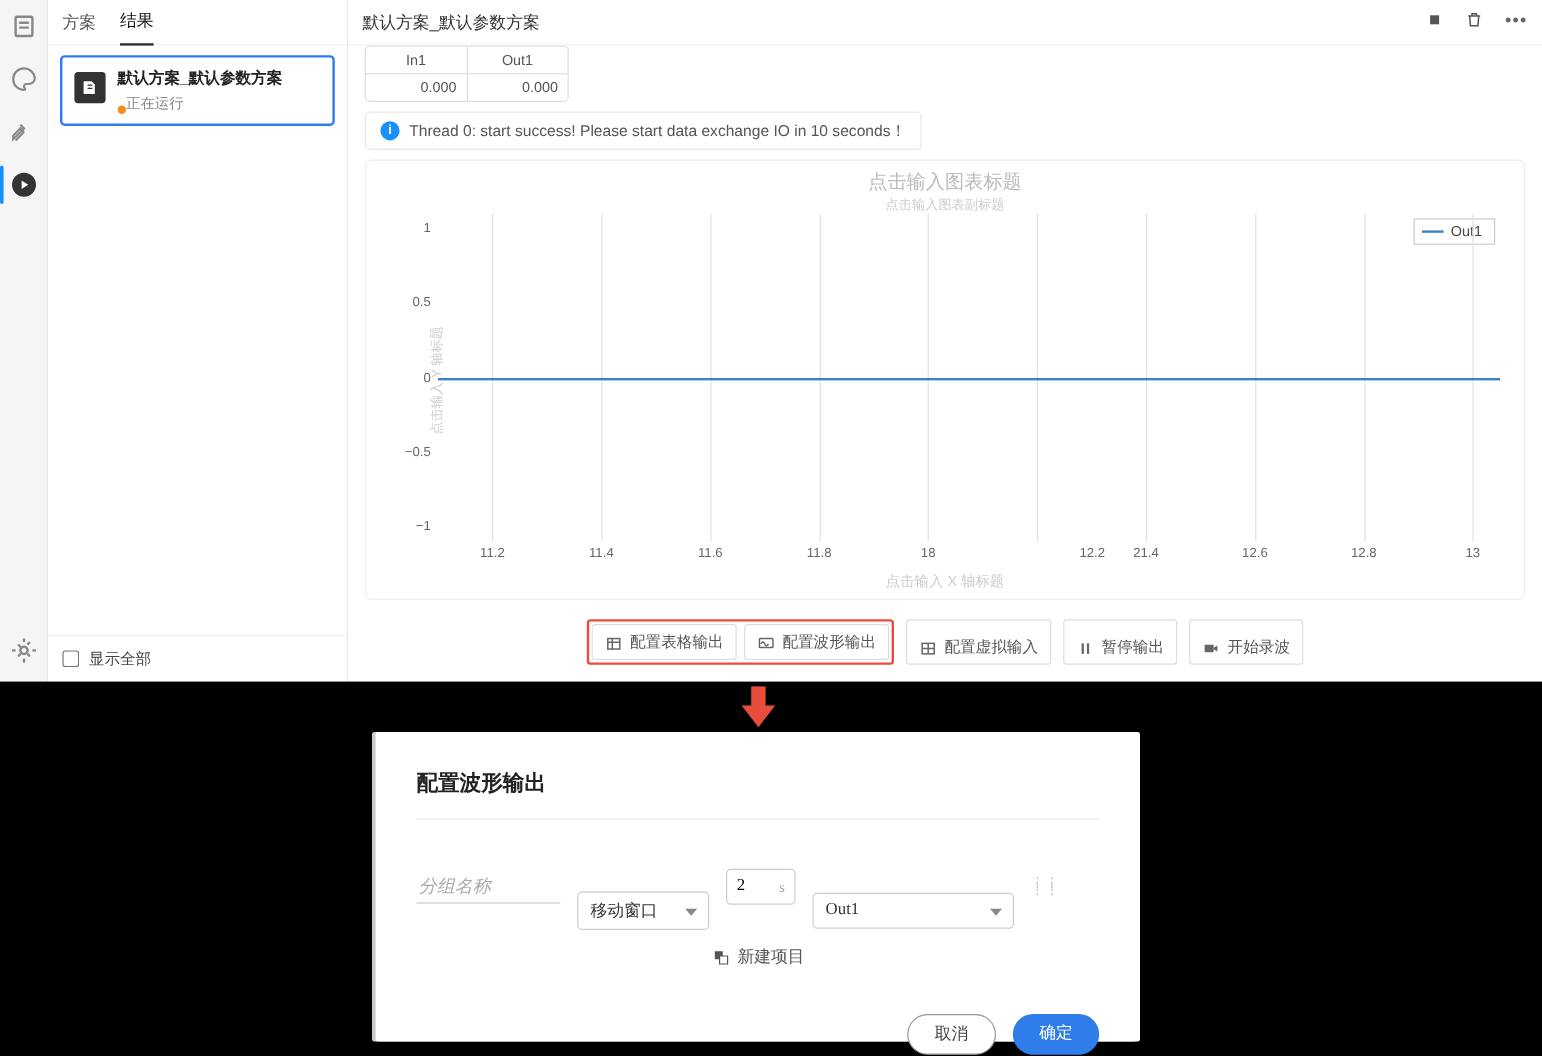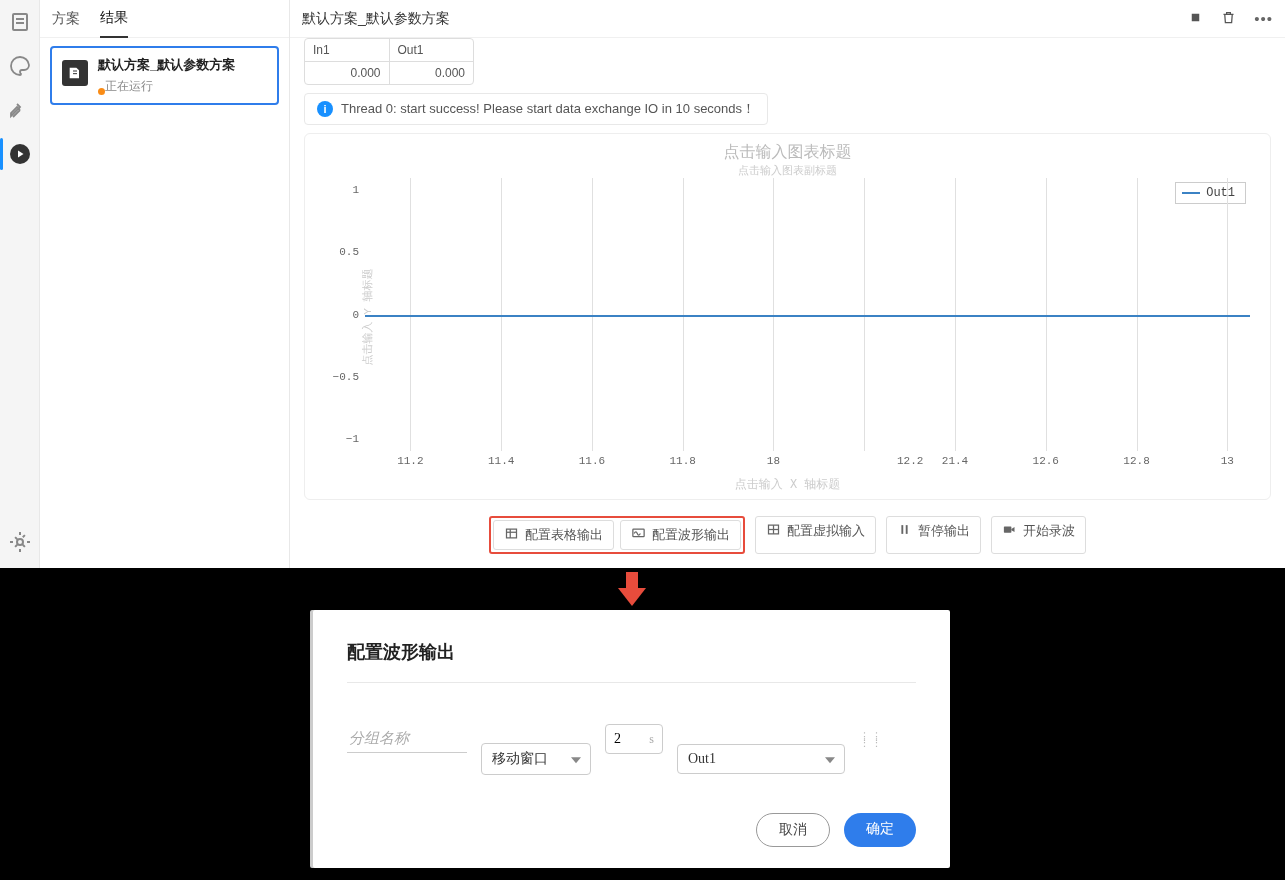--- a/index.html
+++ b/index.html
@@ -29,43 +29,43 @@
     .main { flex:1; display:flex; flex-direction:column; }
     .header { height:38px; display:flex; align-items:center; justify-content:space-between; padding:0 12px; border-bottom:1px solid #f0f0f0; }
     .header-title { font-size:14px; color:#333;}
     .header-actions { display:flex; gap:18px; color:#666;}
     .header-actions span { cursor:pointer; font-size:15px;}
     
     .content { padding: 0 14px 8px; overflow:auto; flex:1; display:flex; flex-direction:column; gap:8px;}
     
     .small-table { border:1px solid #ddd; border-radius:4px; width:170px; font-size:12px; }
     .small-table .row { display:flex; }
-    .small-table .cell { flex:1; padding:4px 8px; border-right:1px solid #ddd; text-align:left; color:#555;}
+    .small-table .cell { flex:1; padding:4px 8px; border-right:1px solid #ddd; text-align:center; color:#555;}
     .small-table .cell:last-child { border-right:none;}
     .small-table .row:first-child { border-bottom:1px solid #ddd; font-weight:500; }
     .small-table .row:last-child .cell { text-align:right; }
     
     .alert { display:inline-flex; align-items:center; gap:8px; background:#fff; border:1px solid #e8e8e8; border-radius:4px; padding:6px 12px; font-size:13px; color:#555;}
     .alert-icon { width:16px; height:16px; border-radius:50%; background:#1890ff; color:#fff; display:flex; align-items:center; justify-content:center; font-size:11px; font-weight:bold;}
     
-    .chart-box { border:1px solid #eee; border-radius:6px; height:398px; position:relative; background:#fff;font-family:Liberation Mono, monospace; }
+    .chart-box { border:1px solid #eee; border-radius:6px; height:398px; position:relative; background:#fff; }
     .chart-title { text-align:center; font-size:16px; color:#bbb; padding-top:8px;}
     .chart-subtitle { text-align:center; font-size:11px; color:#ccc;}
     .legend { position:absolute; top:48px; right:24px; border:1px solid #ccc; padding:3px 10px 3px 6px; font-size:12px; color:#444; display:flex; align-items:center; gap:6px; background:#fff;}
     .legend-line { width:18px; height:2px; background:#3b82c4;}
     .y-axis-label { position:absolute; left:14px; top:50%; transform: translateY(-50%) rotate(-90deg); font-size:11px; color:#ccc; white-space:nowrap;}
     .x-axis-label { position:absolute; bottom:6px; left:50%; transform:translateX(-50%); font-size:12px; color:#ccc;}
     .plot-area { position:absolute; left:60px; right:20px; top:44px; bottom:48px;}
     .grid-v { position:absolute; top:0; bottom:0; width:1px; background:#e0e0e0;}
     .y-tick { position:absolute; right: calc(100% + 6px); transform:translateY(-50%); font-size:11px; color:#666; white-space: nowrap;}
     .x-tick { position:absolute; top: calc(100% + 4px); transform:translateX(-50%); font-size:11px; color:#666;text-align:right;}
     .data-line { position:absolute; left:0; right:0; height:2px; background:#3b82c4;}
     
     .toolbar { display:flex; justify-content:center; gap:10px; padding: 8px 0 6px; }
-    .tb-btn { display:inline-flex; align-items:flex-start; gap:6px; border:1px solid #ddd; background:#fff; border-radius:3px; padding:5px 10px; font-size:13px; color:#555; cursor:pointer;}
+    .tb-btn { display:inline-flex; align-items:flex-end; gap:6px; border:1px solid #ddd; background:#fff; border-radius:3px; padding:5px 10px; font-size:13px; color:#555; cursor:pointer;}
     .tb-btn svg, .tb-btn .ic { width:15px; height:15px;}
     .highlight-group { display:flex; gap:6px; border:2px solid #e74c3c; border-radius:3px; padding:2px; }
     
     .black-area { background:#000; height:312px; position:relative;}
     .arrow-down { position:absolute; top:4px; left:618px; width:28px; height:36px; }
     .arrow-down::before { content:""; position:absolute; top:0; left:8px; width:12px; height:18px; background:#e74c3c;}
     .arrow-down::after { content:""; position:absolute; top:16px; left:0; border-left:14px solid transparent; border-right:14px solid transparent; border-top:18px solid #e74c3c;}
     
     .dialog { position:absolute; background:#fff; border-radius:2px; box-shadow: -3px 0 0 #ccc; top:42px; left:313px; width:637px; height:258px; padding: 30px 34px 22px;}
     .dialog h3 { font-size:18px; font-weight:700; color:#222;}
@@ -133,20 +133,24 @@
             <path d="M9 9h6M9 13h6" stroke="#333" stroke-width="1.5"></path>
           </svg>
         </div>
       <div>
         <div class="case-title">默认方案_默认参数方案</div>
         <div class="case-status">
             <span class="status-dot"></span>
             <span>正在运行</span>
           </div>
       </div>
+    </div>
+    <div class="show-all">
+      <input type="checkbox" style="">
+      <span>显示全部</span>
     </div>
   </div>
 
   <div class="main">
     <div class="header">
       <div class="header-title">默认方案_默认参数方案</div>
       <div class="header-actions">
         <span><svg viewBox="0 0 24 24" width="15" height="15" fill="#555">
               <rect x="6" y="6" width="12" height="12"></rect>
             </svg></span>
@@ -268,18 +272,25 @@
     <div class="form-row">
       <div class="group-name">分组名称</div>
       <div class="select">移动窗口</div>
       <div class="num-input">
           <span>2</span>
           <span class="unit-s">s</span>
         </div>
       <div class="select out-select">Out1</div>
       <div class="drag-handle">⋮⋮<br>⋮⋮</div>
     </div>
+    <div class="new-item">
+        <svg viewBox="0 0 24 24" width="16" height="16" fill="#555">
+          <path d="M4 4h10v10H4z"></path>
+          <path d="M10 10h10v10H10z" fill="#fff" stroke="#555" stroke-width="1.5"></path>
+        </svg>
+        <span>新建项目</span>
+      </div>
     <div class="dialog-actions">
       <div class="btn btn-cancel">取消</div>
       <div class="btn btn-ok">确定</div>
     </div>
   </div>
 </div>
 
 </body></html>

